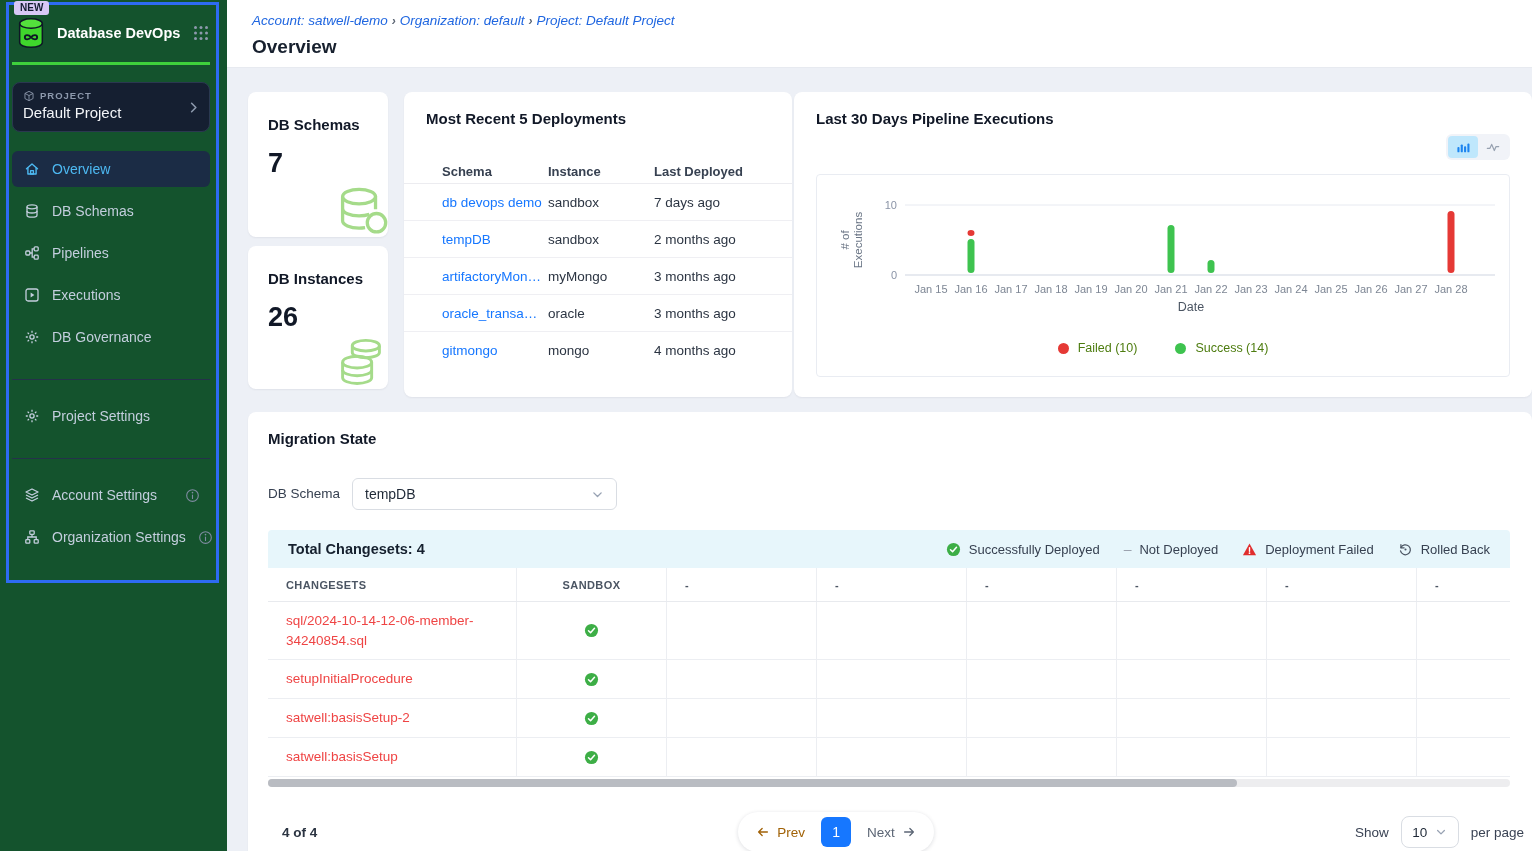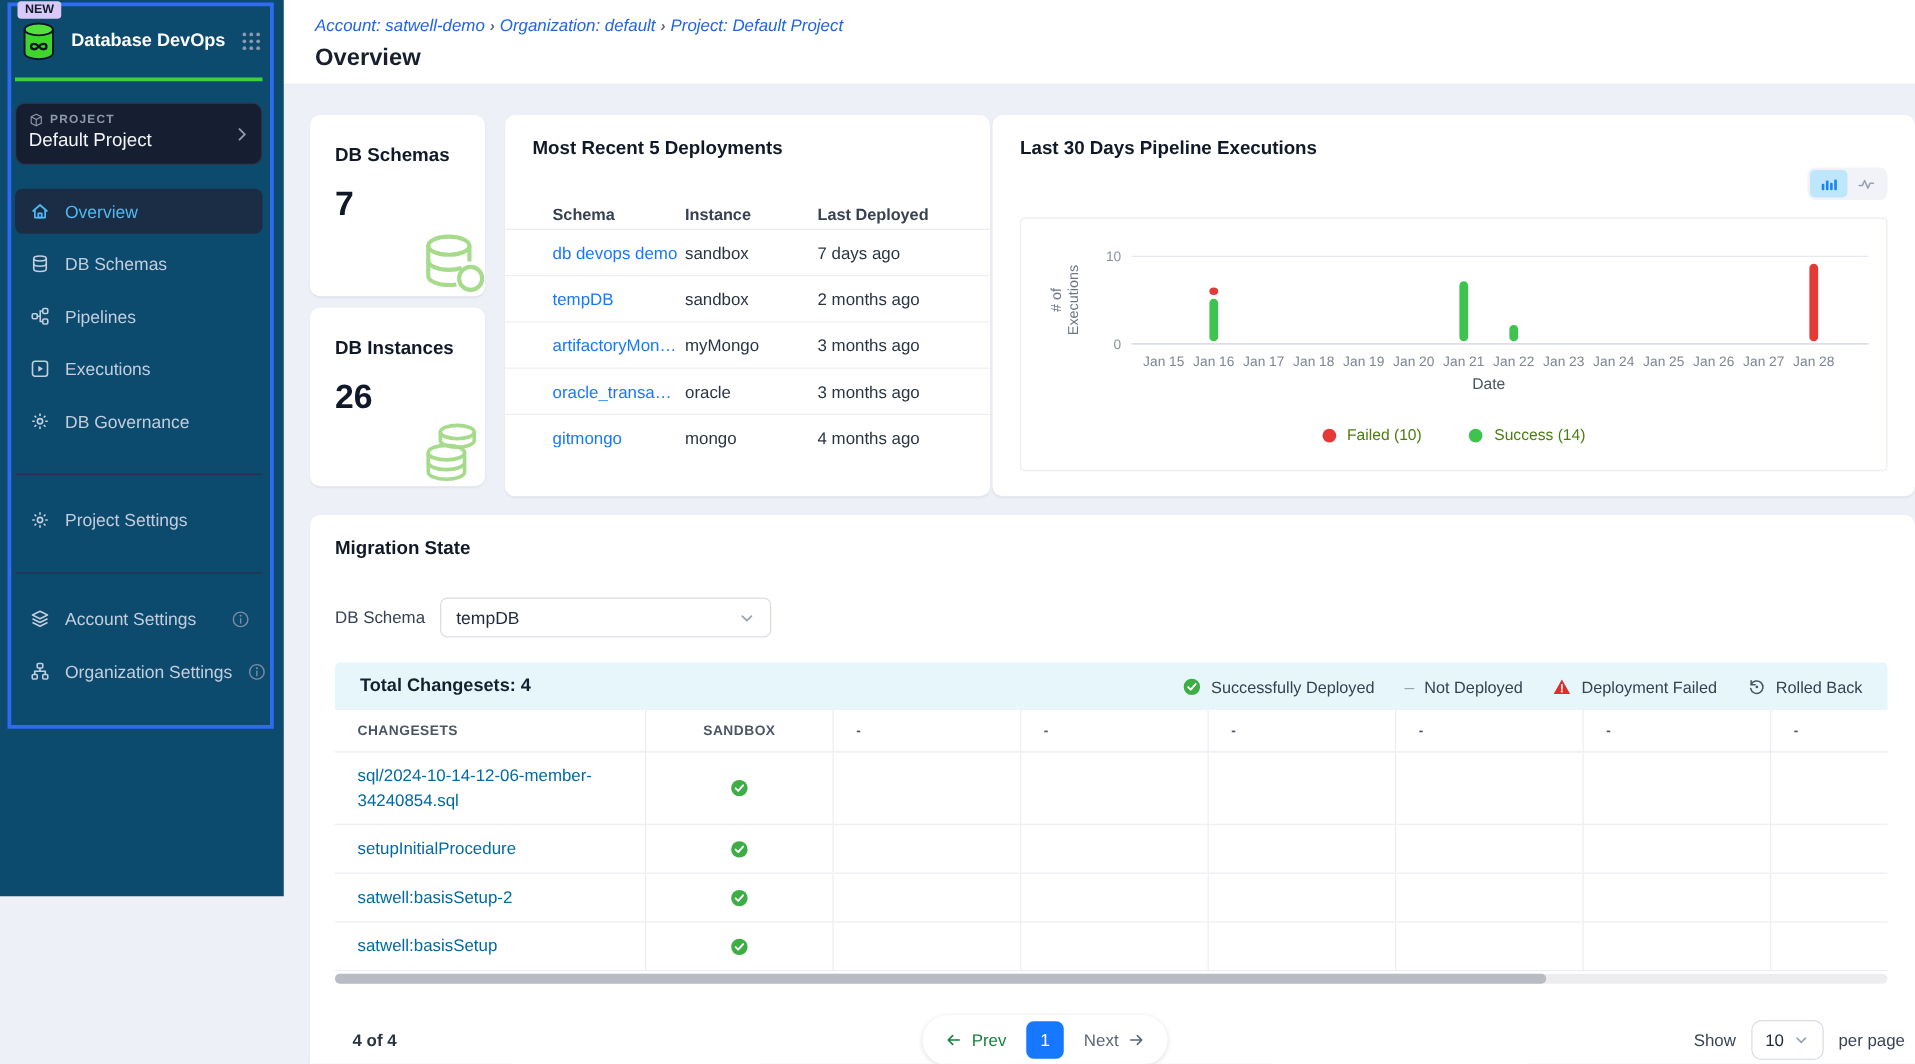--- a/index.html
+++ b/index.html
@@ -2,21 +2,21 @@
 <html><head>
 <meta charset="utf-8">
 <style>
   * { margin:0; padding:0; box-sizing:border-box; }
   html,body { width:1532px; height:851px; overflow:hidden; }
   body { font-family:"Liberation Sans","DejaVu Sans",sans-serif; background:#edf0f6; position:relative; }
   .icon { display:inline-flex; width:16px; height:16px; flex:none; }
   .icon svg { width:100%; height:100%; display:block; }
 
   
-  .sidebar { position:absolute; left:0; top:0; width:227px; height:717px; background:#0c4a6e; z-index:2; }
+  .sidebar { position:absolute; left:0; top:0; width:227px; height:851px; background:#14532d; z-index:2; }
   .sidebar-frame { position:absolute; left:6px; top:2px; width:213px; height:581px; border:3px solid #2e6bf2; pointer-events:none; z-index:9; }
   .new-badge { position:absolute; left:14px; top:1px; background:#d8c9f6; color:#121c30; font-size:10px; font-weight:bold; padding:1px 6px 2px; border-radius:3px; z-index:10; }
   .logo-row { position:absolute; left:14px; top:16px; width:196px; display:flex; align-items:center; gap:9px; }
   .logo-icon { width:34px; height:34px; }
   .app-title { flex:1; color:#ffffff; font-size:14.5px; font-weight:bold; }
   .apps-btn { width:18px; height:18px; color:#8d99ad; cursor:pointer; }
   .green-line { position:absolute; left:12px; top:62px; width:198px; height:3px; background:#3fd13c; }
   .project-box { position:absolute; left:12px; top:82px; width:198px; height:50px; background:#151f31; border:1px solid #2a3850; border-radius:8px; padding:7px 10px; }
   .project-label { display:flex; align-items:flex-start; gap:5px; color:#8d99ad; font-size:9.5px; font-weight:bold; letter-spacing:1px; }
   .project-label .icon { width:12px; height:12px; }
@@ -82,32 +82,32 @@
   #mig-legend { display:flex; align-items:center; gap:24px; }
   .mleg-item { display:flex; align-items:center; gap:8px; font-size:13px; color:#374151; }
   .mleg-item .icon { width:15px; height:15px; color:#4b5563; }
   .dash-glyph { color:#9ca3af; font-size:14px; }
   .mig-grid { display:grid; grid-template-columns:249px 150px 150px 150px 150px 150px 150px minmax(0,1fr); }
   .mig-header { height:34px; border-bottom:1px solid #e8eaee; }
   .mig-th { display:flex; align-items:center; padding-left:18px; font-size:11px; font-weight:bold; color:#4b5563; letter-spacing:.4px; border-right:1px solid #eceef2; }
   .mig-th.center { justify-content:center; padding-left:0; }
   .mig-th:last-child { border-right:none; }
   .mig-row { border-bottom:1px solid #eceef2; }
-  .mig-td { display:flex; align-items:center; padding:9px 18px; font-size:13.5px; color:#0369a1; border-right:1px solid #eceef2; min-height:38px; overflow-wrap:anywhere; line-height:1.45; }
+  .mig-td { display:flex; align-items:center; padding:9px 18px; font-size:13.5px; color:#ef4444; border-right:1px solid #eceef2; min-height:38px; overflow-wrap:anywhere; line-height:1.45; }
   .mig-td.center { justify-content:center; padding:9px 0; }
   .mig-td:last-child { border-right:none; }
   .mig-td .icon { width:15px; height:15px; }
   .hscroll { margin-top:2px; width:100%; height:8px; border-radius:4px; background:#ededef; }
   .hscroll-thumb { width:78%; height:8px; border-radius:4px; background:#b9bcc2; }
 
   .pager-row { position:absolute; left:34px; top:400px; width:1242px; display:flex; align-items:center; justify-content:space-between; }
   .pager-summary { font-size:13.5px; font-weight:bold; color:#2b3442; }
   .pager-pill { display:flex; align-items:center; gap:16px; background:#fff; border-radius:999px; padding:5px 18px; box-shadow:0 1px 4px rgba(16,24,40,.14); }
   .pager-btn { display:flex; align-items:center; gap:7px; font-size:13.5px; cursor:pointer; }
-  #pager-prev { color:#15803d; }
+  #pager-prev { color:#a16207; }
   #pager-next { color:#5c6675; }
   .pager-btn .icon { width:14px; height:14px; }
   .pager-page { width:30px; height:30px; background:#1677ff; color:#fff; font-size:14px; border-radius:6px; display:flex; align-items:center; justify-content:center; cursor:pointer; }
   .show-group { display:flex; align-items:center; gap:12px; font-size:13.5px; color:#3a4354; }
   .show-select { width:58px; height:32px; border:1px solid #d9dde3; border-radius:8px; background:#fff; display:flex; align-items:center; justify-content:center; gap:8px; font-size:13.5px; color:#1f2937; cursor:pointer; }
   .show-select .icon { width:12px; height:12px; color:#98a2b3; }
 </style>
 </head>
 <body>
 

